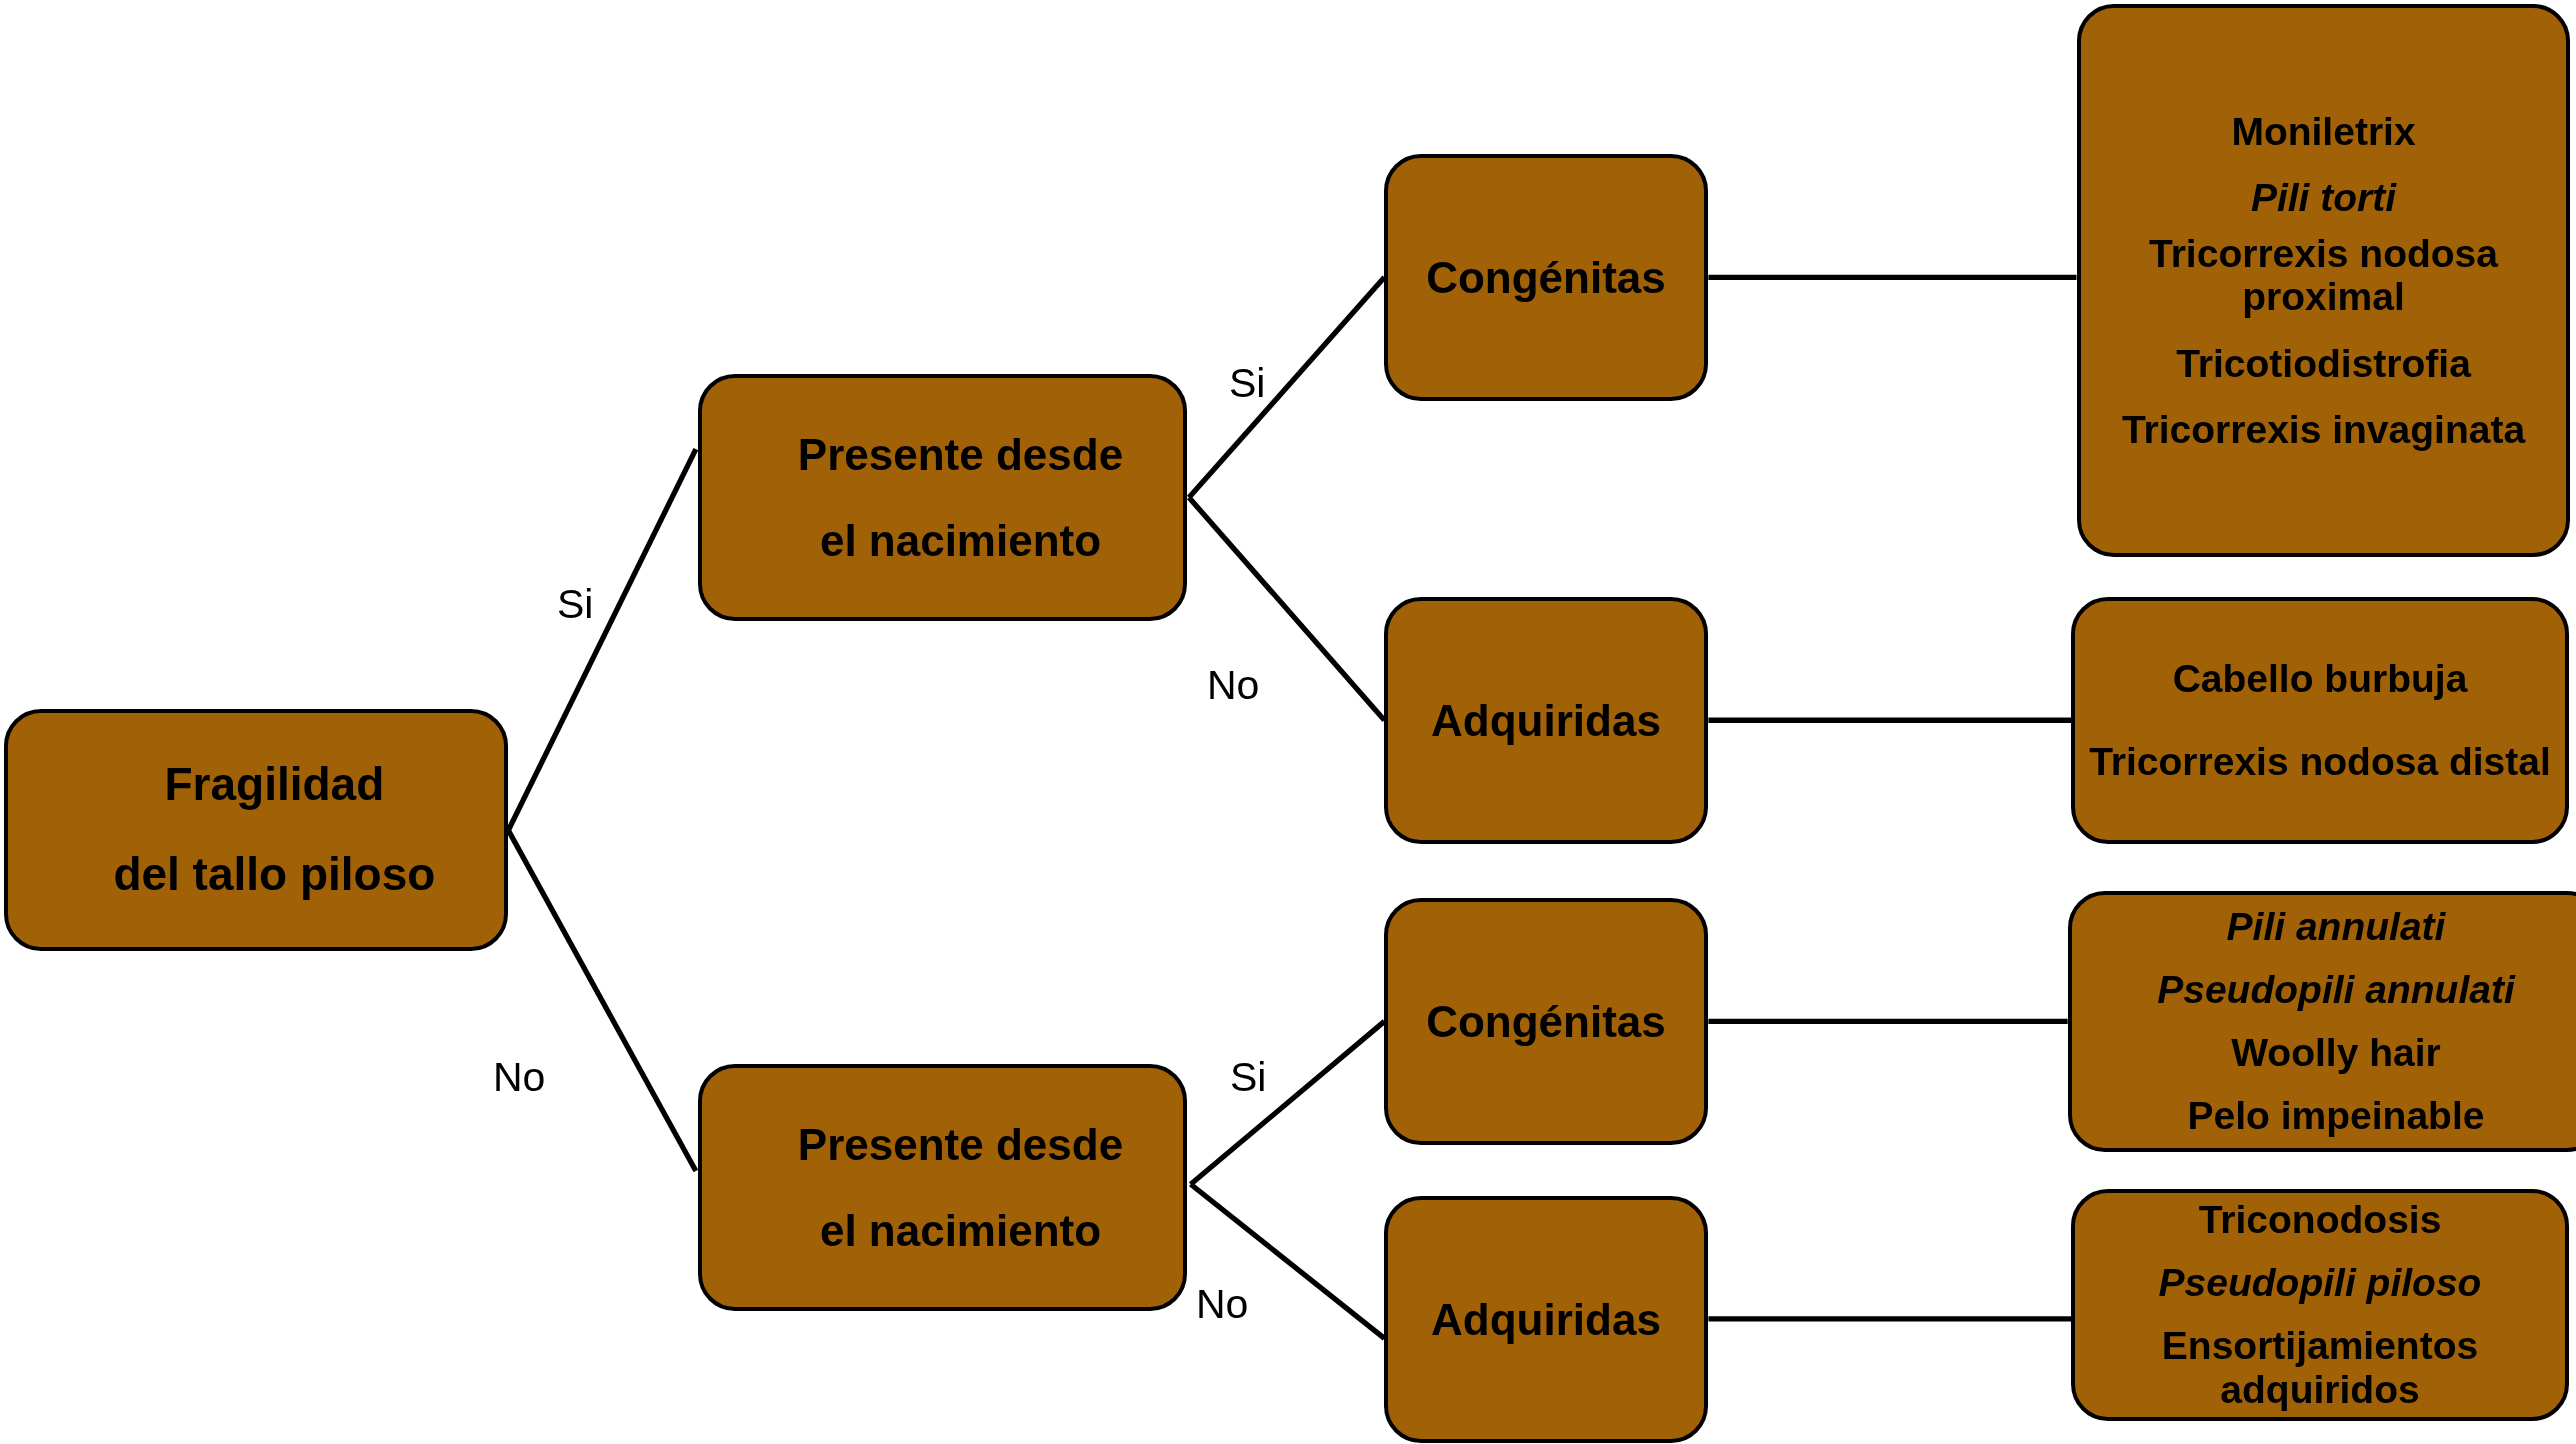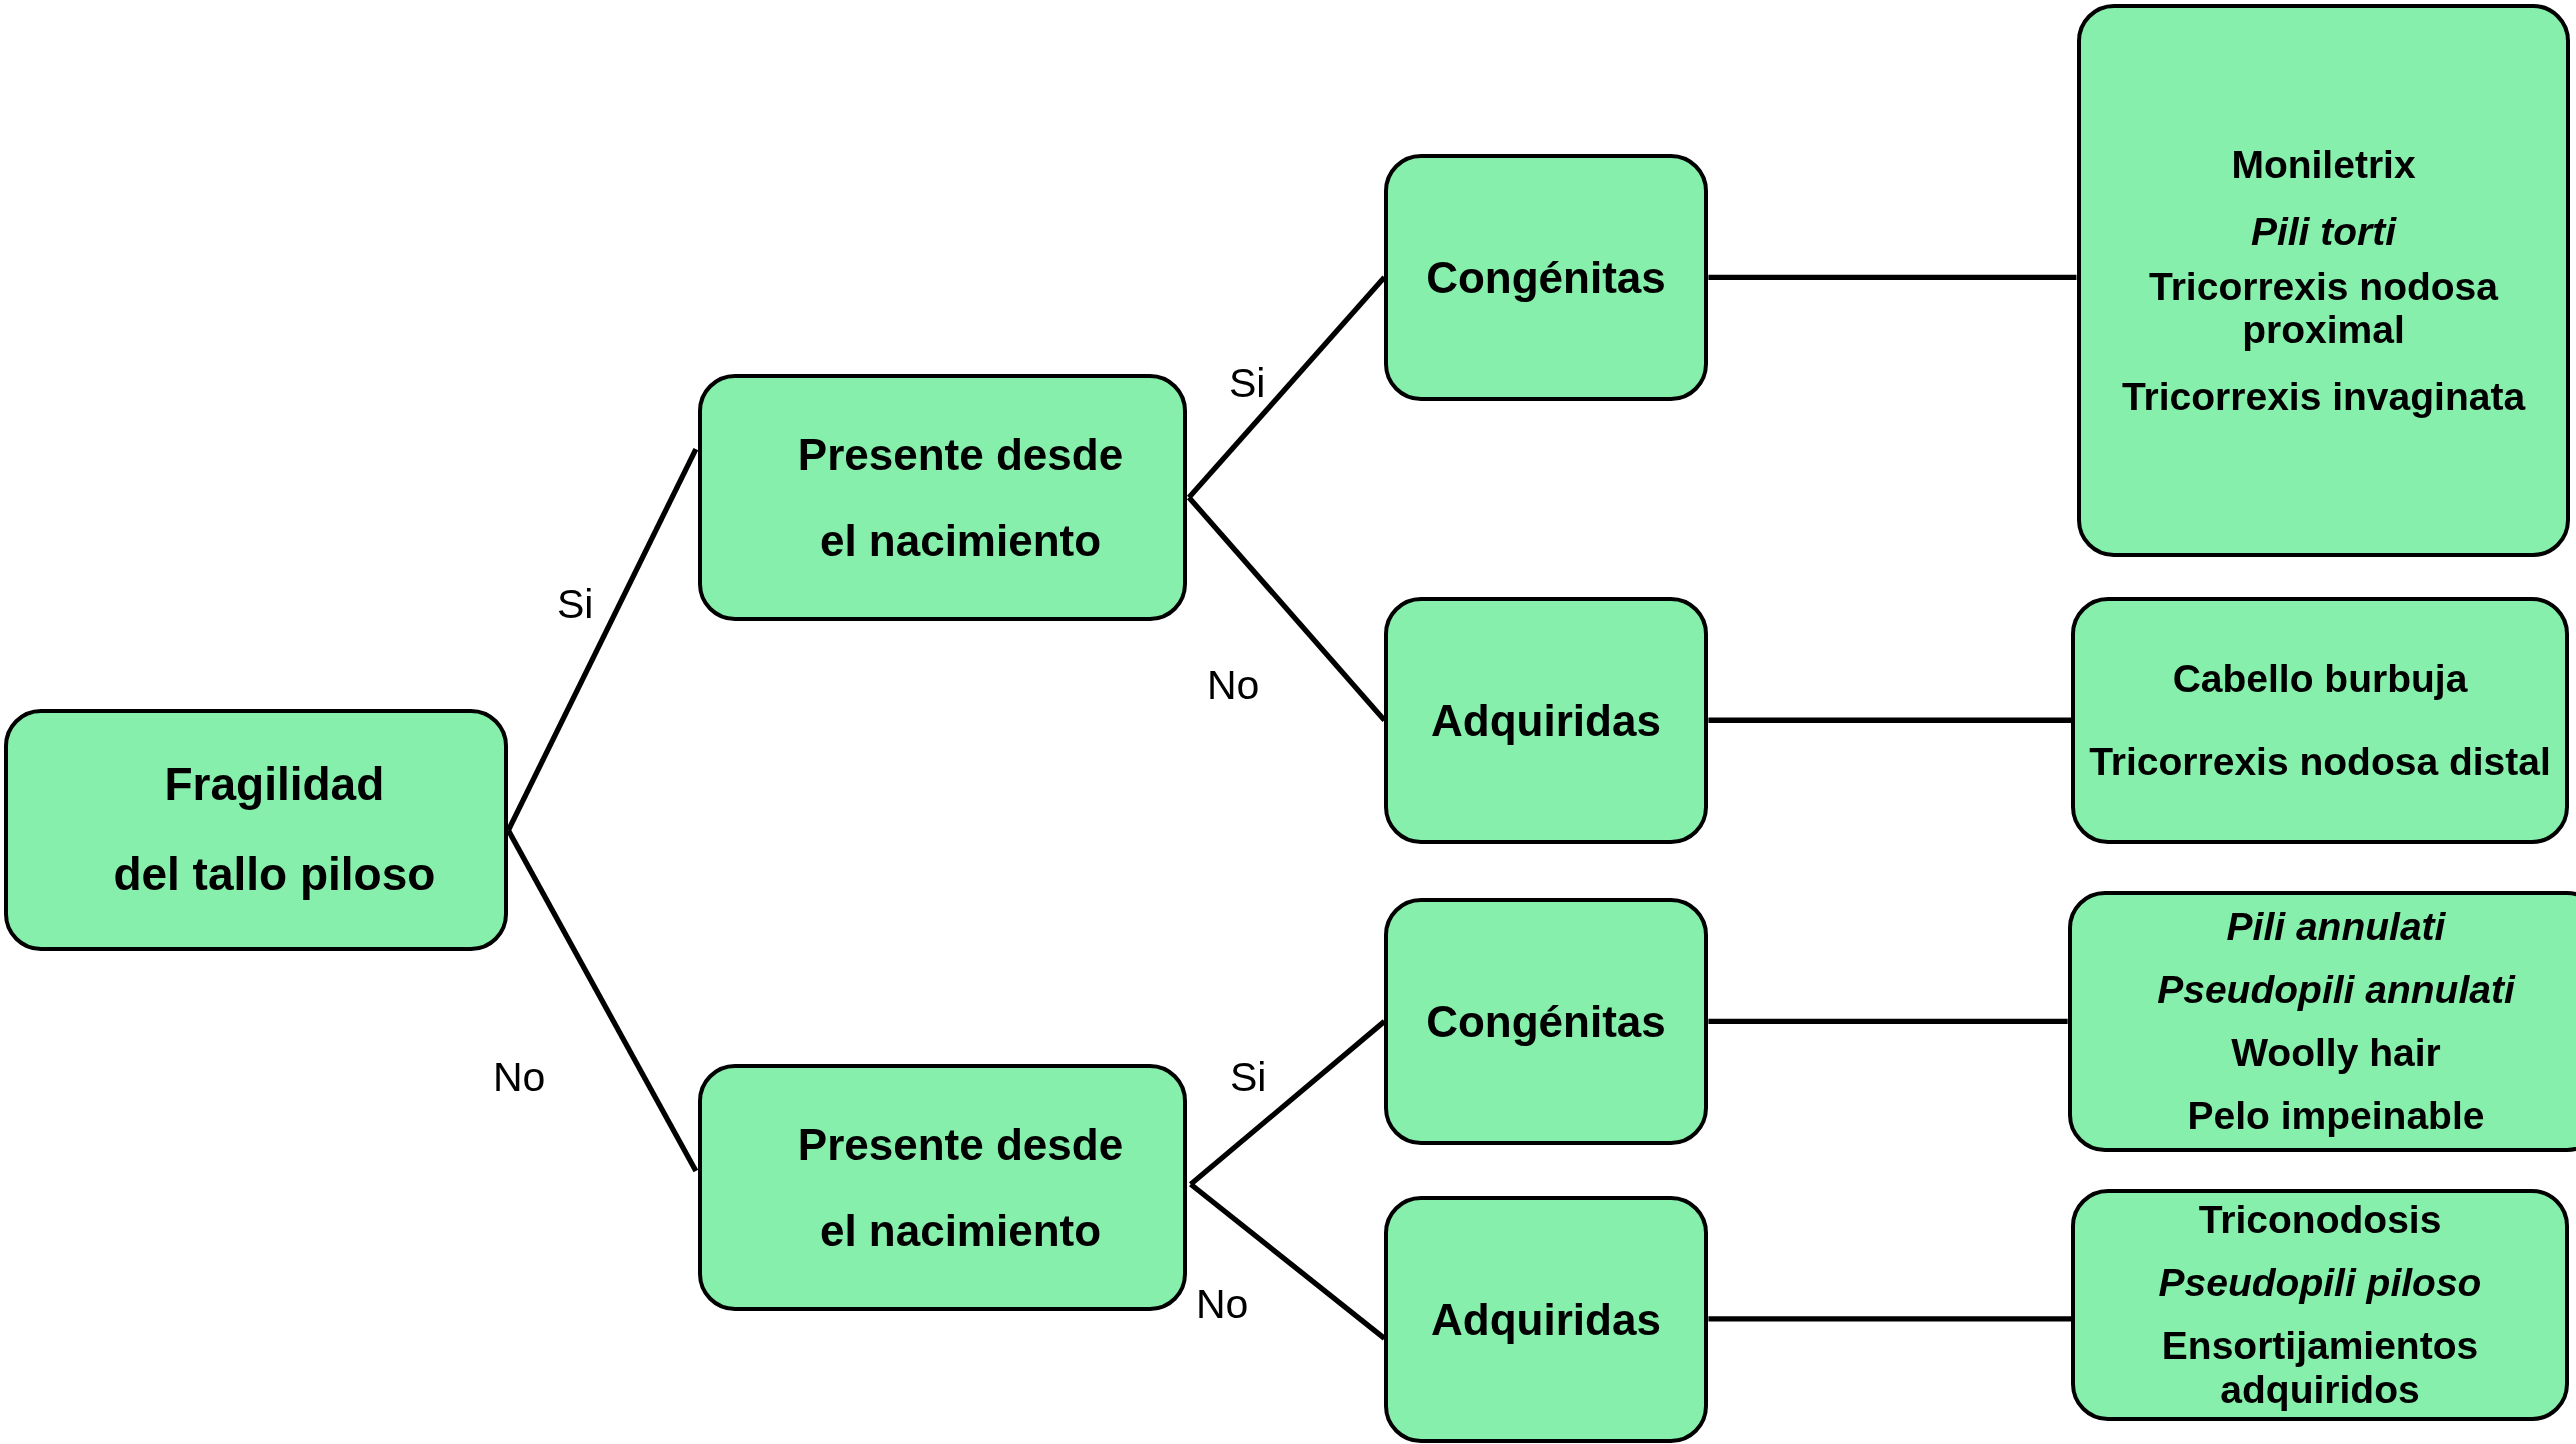--- a/index.html
+++ b/index.html
@@ -20,21 +20,21 @@
     position: absolute;
     left: 0;
     top: 0;
     width: 2576px;
     height: 1444px;
     pointer-events: none;
   }
   .node {
     position: absolute;
     box-sizing: border-box;
-    background: #86efac;
+    background: #a16207;
     border: 4.4px solid #000000;
     border-radius: 37px;
     display: flex;
     flex-direction: column;
     align-items: center;
     justify-content: center;
     text-align: center;
     color: #000000;
     font-weight: bold;
     z-index: 2;
@@ -112,20 +112,21 @@
 
   <div class="node" style="left:1384px; top:1196px; width:324px; height:247px; font-size:44px;">
     <span class="line">Adquiridas</span>
   </div>
 
   <div class="node" style="left:2077px; top:4.4px; width:493px; height:553px; font-size:39px; padding:23px 16px;">
     <span class="line" style="margin:11.4px 0;">Moniletrix</span>
     <span class="line ital" style="margin:11.4px 0;">Pili torti</span>
     <span class="line" style="margin:0 0 0 0;">Tricorrexis nodosa</span>
     <span class="line" style="margin:0 0 11.4px 0;">proximal</span>
+    <span class="line" style="margin:11.4px 0;">Tricotiodistrofia</span>
     <span class="line" style="margin:11.4px 0;">Tricorrexis invaginata</span>
   </div>
 
   <div class="node" style="left:2071px; top:597px; width:498px; height:247px; font-size:39px; padding:17.6px 12.3px;">
     <span class="line" style="margin:19.4px 0;">Cabello burbuja</span>
     <span class="line" style="margin:19.4px 0;">Tricorrexis nodosa distal</span>
   </div>
 
   <div class="node" style="left:2068px; top:891px; width:536px; height:261px; font-size:39px; padding:14px 12.3px;">
     <span class="line ital" style="margin:9.7px 0;">Pili annulati</span>

